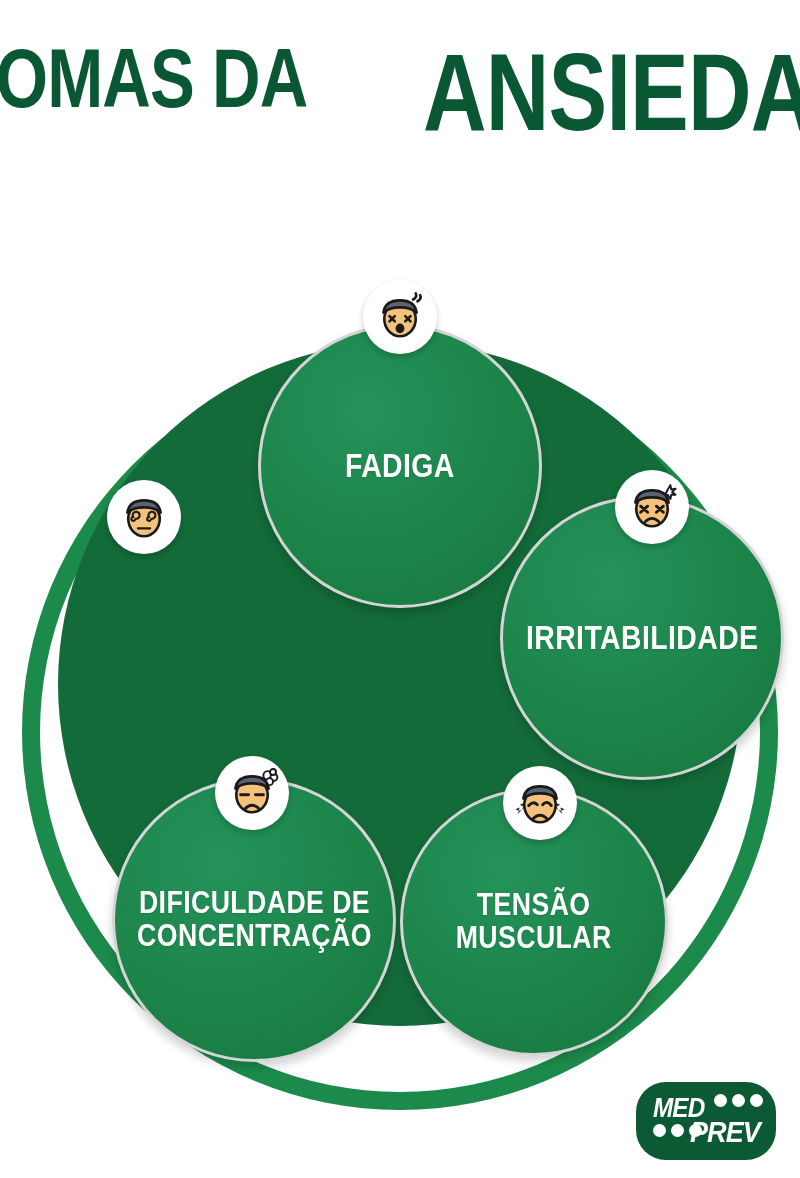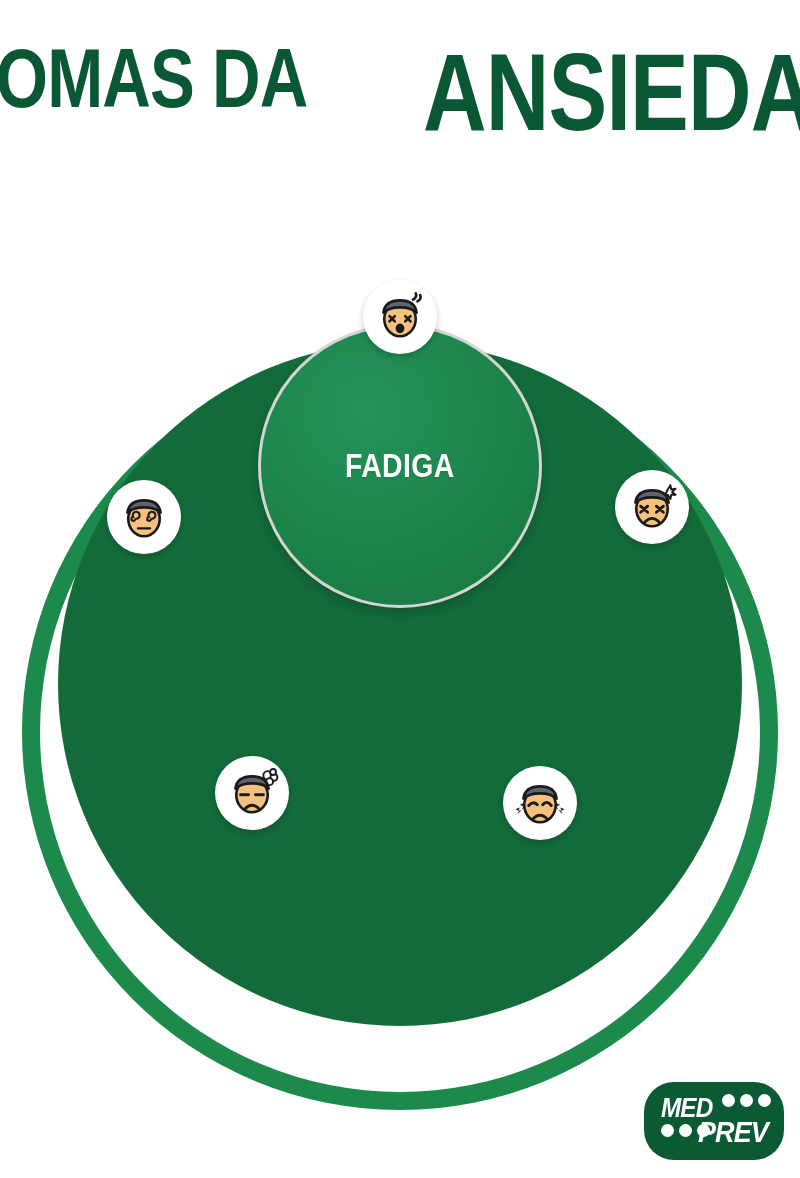--- a/index.html
+++ b/index.html
@@ -131,21 +131,20 @@
   #badge-tensao        {left:503px;top:508px;}
 
   
   .logo{
     position:absolute;
     left:636px;top:1082px;
     width:140px;height:78px;
     border-radius:30px;
     background:#0C5A34;
     overflow:hidden;
-    margin-left:8px;
   }
   .logo-inner{position:relative;width:100%;height:100%;}
   .logo-med{
     position:absolute;left:17px;top:11px;
     color:#fff;font-weight:bold;font-size:27px;
     font-family:"Liberation Sans Narrow","Liberation Sans",sans-serif;
     letter-spacing:-1px; transform:scaleX(0.9); transform-origin:left top;
     font-style:italic;
   }
   .logo-prev{
@@ -205,51 +204,62 @@
         <path d="M14 34 a18 18 0 0 1 36 0 a18 20 0 0 1 -36 0 z" fill="#F5C27E" stroke="#1a1a1a" stroke-width="3"></path>
         <path d="M13 27 q2 -14 19 -14 q17 0 19 14 q-6 -6 -19 -6 q-13 0 -19 6 z" fill="#5A6472" stroke="#1a1a1a" stroke-width="3" stroke-linejoin="round"></path>
         <g stroke="#1a1a1a" stroke-width="2.4" fill="none" stroke-linecap="round">
           <path d="M23 34 a4 4 0 1 0 -3.4 -2 a2.2 2.2 0 1 0 2.2 3"></path>
           <path d="M41 34 a4 4 0 1 0 -3.4 -2 a2.2 2.2 0 1 0 2.2 3"></path>
           <path d="M25 45 h14"></path>
         </g>
       </svg>
     </div>
 
+    <div class="petal" id="petal-irritabilidade">
+      <div class="petal-label">IRRITABILIDADE</div>
+    </div>
     <div class="badge" id="badge-irritabilidade">
       <svg viewBox="0 0 64 64">
         <path d="M50 12 l3 -5 l1 5 l5 -1 l-4 4 l4 3 l-5 0 l-1 5 l-3 -5 l-4 2 z" fill="#fff" stroke="#1a1a1a" stroke-width="2.2" stroke-linejoin="round"></path>
         <path d="M14 34 a18 18 0 0 1 36 0 a18 20 0 0 1 -36 0 z" fill="#F5C27E" stroke="#1a1a1a" stroke-width="3"></path>
         <path d="M13 27 q2 -14 19 -14 q17 0 19 14 q-6 -6 -19 -6 q-13 0 -19 6 z" fill="#5A6472" stroke="#1a1a1a" stroke-width="3" stroke-linejoin="round"></path>
         <g stroke="#1a1a1a" stroke-width="3.2" stroke-linecap="round">
           <path d="M19 31 l8 7 M27 31 l-8 7"></path>
           <path d="M37 31 l8 7 M45 31 l-8 7"></path>
           <path d="M24 49 q8 -8 16 0" fill="none"></path>
         </g>
       </svg>
     </div>
 
+    <div class="petal" id="petal-dificuldade">
+      <div class="petal-label two">DIFICULDADE DE
+CONCENTRAÇÃO</div>
+    </div>
     <div class="badge" id="badge-dificuldade">
       <svg viewBox="0 0 64 64">
         <g fill="#fff" stroke="#1a1a1a" stroke-width="2.2">
           <circle cx="50" cy="12" r="5"></circle>
             <circle cx="57" cy="14" r="4"></circle>
             <circle cx="52" cy="19" r="4"></circle>
             <circle cx="56" cy="8" r="3.4"></circle>
         </g>
         <path d="M14 34 a18 18 0 0 1 36 0 a18 20 0 0 1 -36 0 z" fill="#F5C27E" stroke="#1a1a1a" stroke-width="3"></path>
         <path d="M13 27 q2 -14 19 -14 q17 0 19 14 q-6 -6 -19 -6 q-13 0 -19 6 z" fill="#5A6472" stroke="#1a1a1a" stroke-width="3" stroke-linejoin="round"></path>
         <g stroke="#1a1a1a" stroke-width="3.4" stroke-linecap="round">
           <path d="M19 34 h9"></path>
             <path d="M36 34 h9"></path>
           <path d="M24 50 q8 -8 16 0" fill="none"></path>
         </g>
       </svg>
     </div>
 
+    <div class="petal" id="petal-tensao">
+      <div class="petal-label two">TENSÃO
+MUSCULAR</div>
+    </div>
     <div class="badge" id="badge-tensao">
       <svg viewBox="0 0 64 64">
         <g fill="#1a1a1a">
           <path d="M9 34 l5 -2 l-2 4 l4 -1 l-5 5 l2 -4 z"></path>
           <path d="M4 39 l5 -2 l-2 4 l4 -1 l-5 5 l2 -4 z"></path>
           <path d="M55 34 l-5 -2 l2 4 l-4 -1 l5 5 l-2 -4 z"></path>
           <path d="M60 39 l-5 -2 l2 4 l-4 -1 l5 5 l-2 -4 z"></path>
         </g>
         <path d="M14 34 a18 18 0 0 1 36 0 a18 20 0 0 1 -36 0 z" fill="#F5C27E" stroke="#1a1a1a" stroke-width="3"></path>
         <path d="M13 27 q2 -14 19 -14 q17 0 19 14 q-6 -6 -19 -6 q-13 0 -19 6 z" fill="#5A6472" stroke="#1a1a1a" stroke-width="3" stroke-linejoin="round"></path>

